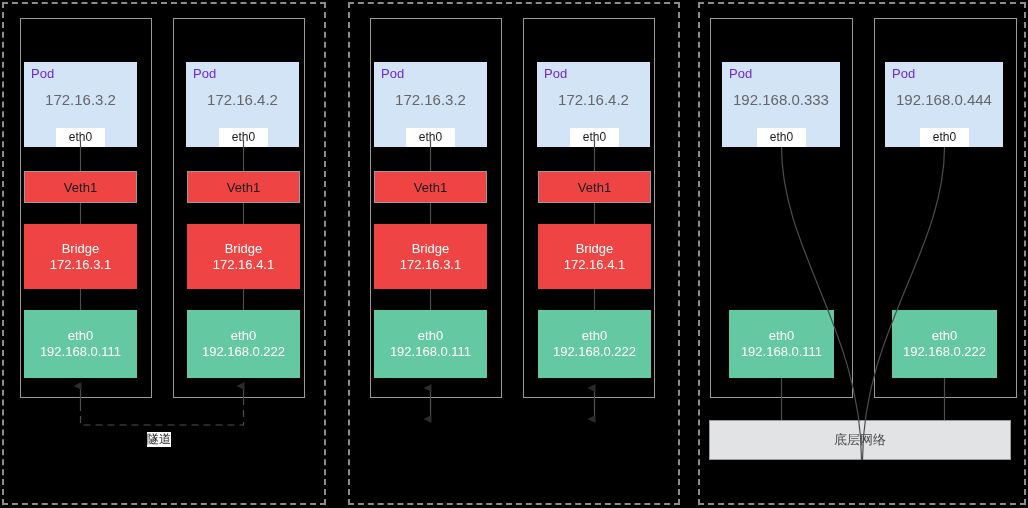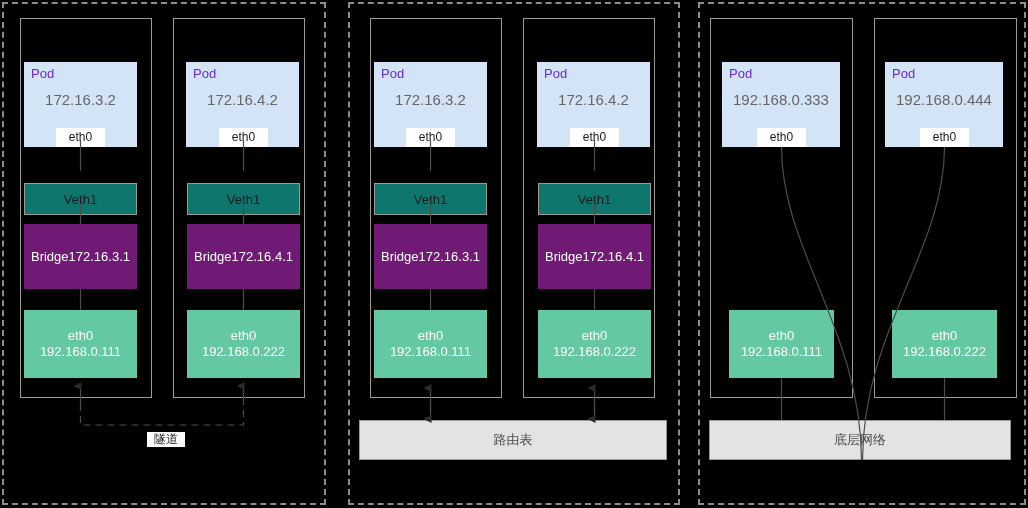--- a/index.html
+++ b/index.html
@@ -70,78 +70,77 @@
     color: #1a1a1a;
     font-size: 12px;
     line-height: 18px;
     text-align: center;
     height: 19px;
   }
 
   .veth-box {
     position: absolute;
     box-sizing: border-box;
-    background: #0f766e;
+    background: #ef4444;
     border: 1px solid #9a9a9a;
     color: #1a1a1a;
     font-size: 13px;
     text-align: center;
     display: flex;
     align-items: center;
     justify-content: center;
-    margin-top: 12px;
   }
 
   .bridge-box {
     position: absolute;
     box-sizing: border-box;
-    background: #701a75;
-    color: #ffffff;
-    font-size: 13px;
-    text-align: center;
-    line-height: 16px;
-    display: flex;
-    flex-direction: row;
-    align-items: center;
-    justify-content: center;
-  }
-
-  .nic-box {
-    position: absolute;
-    box-sizing: border-box;
-    background: #64c9a3;
+    background: #ef4444;
     color: #ffffff;
     font-size: 13px;
     text-align: center;
     line-height: 16px;
     display: flex;
     flex-direction: column;
     align-items: center;
     justify-content: center;
   }
 
+  .nic-box {
+    position: absolute;
+    box-sizing: border-box;
+    background: #64c9a3;
+    color: #ffffff;
+    font-size: 13px;
+    text-align: center;
+    line-height: 16px;
+    display: flex;
+    flex-direction: column;
+    align-items: center;
+    justify-content: center;
+  }
+
   .infra-bar {
     position: absolute;
     box-sizing: border-box;
     background: #e1e3e4;
     border: 1px solid #9a9a9a;
     color: #4d4d4d;
     font-size: 13px;
     display: flex;
     align-items: center;
     justify-content: center;
   }
 
   .tunnel-label {
     position: absolute;
     background: #ffffff;
     color: #1a1a1a;
     font-size: 12px;
     line-height: 15px;
-    padding: 0 7px;
+    padding: 0 0;
     text-align: right;
     white-space: nowrap;
   }
 
   
   #wires {
     position: absolute;
     left: 0;
     top: 0;
     width: 1028px;
@@ -219,21 +218,20 @@
   <div class="veth-box" style="left:538px; top:171px; width:113px; height:32px;">Veth1</div>
   <div class="bridge-box" style="left:538px; top:224px; width:113px; height:65px;">
     <span>Bridge</span>
     <span>172.16.4.1</span>
   </div>
   <div class="nic-box" style="left:538px; top:310px; width:113px; height:68px;">
     <span>eth0</span>
     <span>192.168.0.222</span>
   </div>
 
-  <div class="infra-bar" style="left:359px; top:420px; width:308px; height:40px;">路由表</div>
 
   <div class="section" id="section-underlay"></div>
 
   <div class="node-box" style="left:710px; top:18px; width:143px; height:380px;"></div>
   <div class="node-box" style="left:874px; top:18px; width:143px; height:380px;"></div>
 
   <div class="pod-box" style="left:722px; top:62px; width:118px; height:85px;">
     <span class="pod-title">Pod</span>
     <span class="pod-ip">192.168.0.333</span>
   </div>

